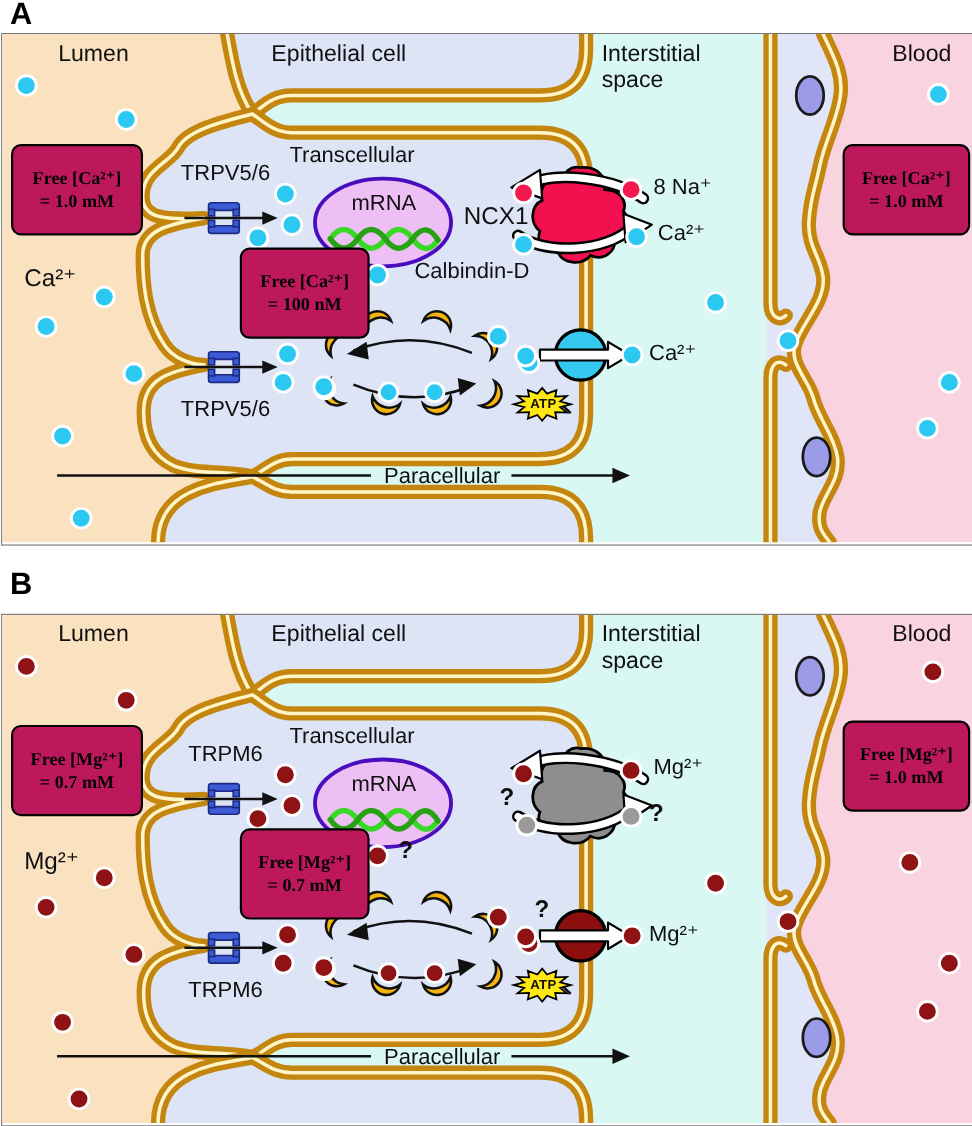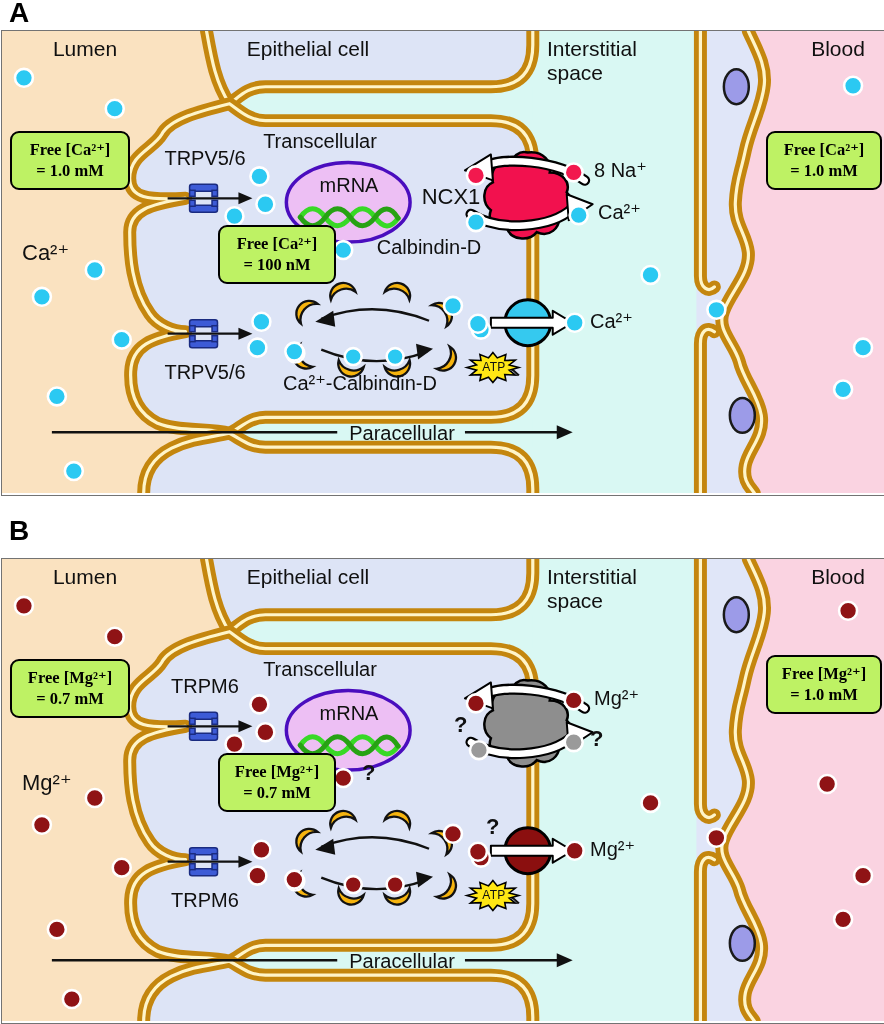--- a/index.html
+++ b/index.html
@@ -15,23 +15,23 @@
   #fig{position:relative;width:884px;height:1024px;background:#fff;font-family:"Liberation Sans","DejaVu Sans",sans-serif;}
   .figlabel{position:absolute;left:9px;font-size:28px;font-weight:bold;color:#000;}
   .panel{position:absolute;left:1px;width:882px;height:464px;border:1px solid #737373;box-sizing:content-box;overflow:hidden;background:#fff;}
   svg.diagram{position:absolute;left:0;top:0;}
   .lbl{position:absolute;color:#101010;line-height:1.13;white-space:pre-line;}
   .hdr{font-size:21px;}
   .mid{font-size:20px;}
   .small{font-size:22px;}
   .ctr{text-align:center;}
   .q{font-size:22px;font-weight:bold;}
-  .atp-lbl{font-size:12px;font-weight:normal;letter-spacing:.3px;text-align:center;}
-  .cbox{position:absolute;border:2.5px solid #000;border-radius:9px;background:#bef264;text-align:center;
-        padding:6px 7px;font-family:"Liberation Serif","DejaVu Serif",serif;font-weight:bold;
+  .atp-lbl{font-size:12px;font-weight:bold;letter-spacing:.3px;text-align:center;}
+  .cbox{position:absolute;border:2.5px solid #000;border-radius:9px;background:#be185d;text-align:center;
+        padding:18px 7px;font-family:"Liberation Serif","DejaVu Serif",serif;font-weight:bold;
         font-size:16.5px;line-height:1.3;color:#000;}
   
   .ion{stroke:#fff;stroke-width:2.6;}
   .pa .ion{fill:var(--ca-ion);} .pb .ion{fill:var(--mg-ion);}
   .na{fill:var(--na-ion);stroke:#fff;stroke-width:2.6;}
   .unk{fill:var(--unk-ion);stroke:#fff;stroke-width:2.6;}
   .mem-g{fill:none;stroke:var(--membrane);stroke-width:13;stroke-linecap:round;stroke-linejoin:round;}
   .mem-c{fill:none;stroke:var(--mem-core);stroke-width:3.2;stroke-linecap:round;stroke-linejoin:round;}
   .cellfill{fill:var(--cytoplasm);}
   .cleft{fill:var(--interstitial);}
@@ -211,21 +211,20 @@
     </div>
 
     <div class="lbl mid ctr" style="left:248px;top:99px;width:140px">Transcellular</div>
     <div class="lbl mid ctr" style="left:148px;top:116px;width:110px">TRPV5/6</div>
     <div class="lbl mid ctr" style="left:148px;top:330px;width:110px">TRPV5/6</div>
     <div class="lbl mid ctr" style="left:314px;top:143px;width:66px">mRNA</div>
     <div class="lbl small ctr" style="left:416px;top:154px;width:66px">NCX1</div>
     <div class="lbl mid" style="left:592px;top:128px;width:80px">8 Na⁺</div>
     <div class="lbl mid" style="left:596px;top:170px;width:80px">Ca²⁺</div>
     <div class="lbl mid ctr" style="left:352px;top:205px;width:150px">Calbindin-D</div>
-    <div class="lbl mid ctr" style="left:258px;top:341px;width:200px">Ca²⁺-Calbindin-D</div>
     <div class="lbl mid" style="left:588px;top:279px;width:80px">Ca²⁺</div>
     <div class="lbl atp-lbl ctr" style="left:470px;top:330px;width:44px">ATP</div>
     <div class="lbl" style="left:20px;top:210px;font-size:22px">Ca²⁺</div>
     <div class="lbl mid ctr" style="left:336px;top:391px;width:128px">Paracellular</div>
   </div>
 
   <div class="panel" style="top:558px">
     <svg class="diagram pb" width="882" height="462" viewBox="0 0 884 464" preserveAspectRatio="none">
       <rect x="0" y="0" width="540" height="464" style="fill:var(--lumen)"></rect>
       <rect x="520" y="0" width="364" height="464" style="fill:var(--interstitial)"></rect>

